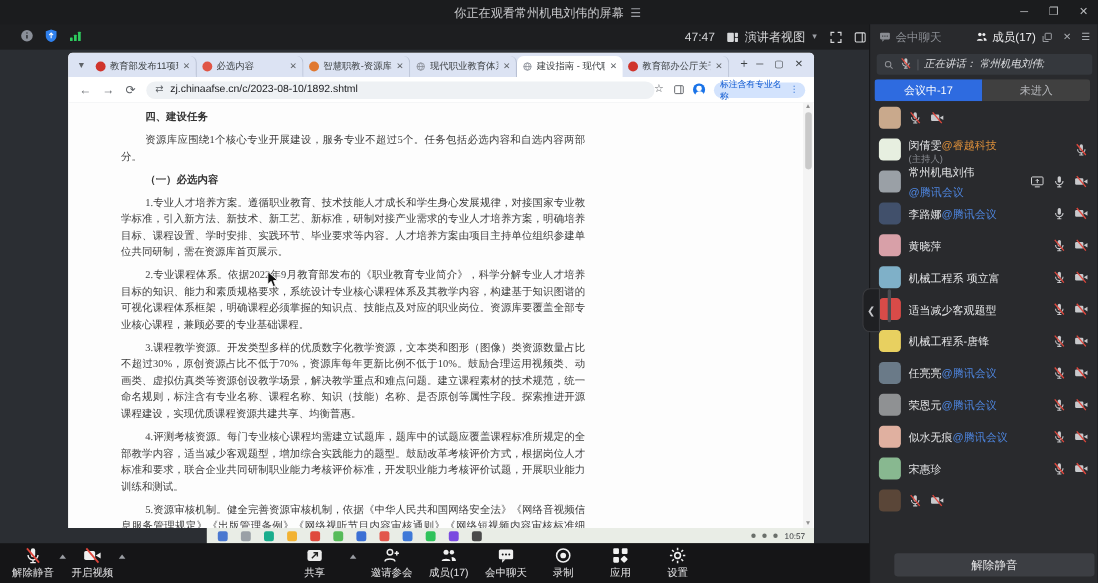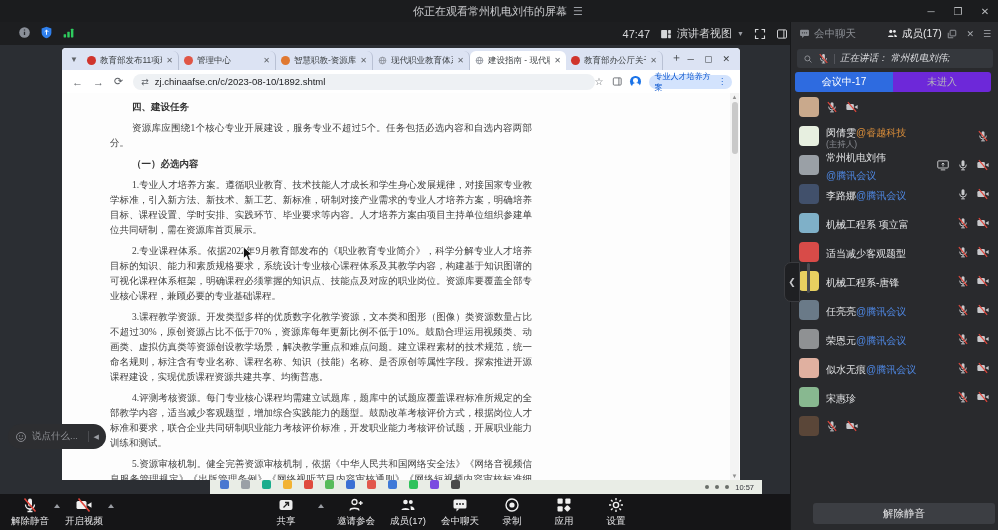--- a/index.html
+++ b/index.html
@@ -60,21 +60,21 @@
   .doc-h{font-weight:bold;color:#333;}
   
   #vscroll{right:1px;top:0;width:9px;height:387px;background:#f4f4f4;}
   #vscroll .arr{position:absolute;left:0;width:9px;color:#909090;font-size:6px;text-align:center;}
   #vthumb{position:absolute;left:1.5px;top:9px;width:6px;height:52px;background:#c9c9c9;border-radius:3px;}
 
   
   #cursor{left:180px;top:153px;}
 
   
-  #taskbar{left:188px;top:435px;width:552px;height:14px;background:#e9ede6;display:flex;margin-left:22px;}
+  #taskbar{left:188px;top:435px;width:552px;height:14px;background:#e9ede6;display:flex;align-items:center;}
   #task-icons{display:flex;gap:12px;margin-left:10px;}
   .task-ic{width:9px;height:9px;border-radius:2px;}
   #tray{margin-left:auto;display:flex;align-items:center;gap:6px;padding-right:8px;}
   .tray-dot{width:4px;height:4px;border-radius:50%;background:#6a6f6a;}
   #task-clock{color:#33363a;font-size:7.5px;}
 
   
   #msg-bubble{left:8px;top:379px;width:98px;height:25px;background:#2d2e31;border-radius:13px;
               display:flex;align-items:center;gap:5px;padding:0 7px;box-sizing:border-box;}
   #msg-bubble .ph{color:#8e9095;font-size:9.5px;white-space:nowrap;}
@@ -98,21 +98,21 @@
   #sb-chat{display:flex;align-items:center;gap:4px;color:#8a8d93;font-size:10.5px;}
   #sb-members{display:flex;align-items:center;gap:4px;color:#ececee;font-size:10.5px;margin-left:26px;}
   #sb-hicons{margin-left:auto;display:flex;gap:9px;color:#a8abb0;font-size:9px;align-items:center;}
   #speaking-bar{left:6px;top:27px;width:196px;height:19px;background:#35383d;border-radius:3px;
                 display:flex;align-items:center;gap:5px;padding:0 6px;box-sizing:border-box;}
   #speaking-bar .txt{color:#dcdde0;font-size:9.5px;white-space:nowrap;font-style:italic;}
   #sp-div{width:1px;height:10px;background:#54565c;}
   #sb-tabs{left:4px;top:50px;width:196px;height:20px;display:flex;border-radius:3px;overflow:hidden;}
   .sb-tab{flex:1;display:flex;align-items:center;justify-content:center;font-size:10px;}
   .sb-tab.on{background:#2e6be0;color:#fff;}
-  .sb-tab.off{background:#6d28d9;color:#b5b7bb;}
+  .sb-tab.off{background:#404040;color:#b5b7bb;}
   #plist{left:0;top:70px;width:208px;height:406px;overflow:hidden;}
   .p-row{height:29px;display:flex;align-items:center;padding:0 10px 0 8px;box-sizing:border-box;gap:7px;}
   .p-avatar{width:20px;height:20px;border-radius:4px;flex:none;}
   .p-text{flex:1;overflow:hidden;line-height:1.1;}
   .p-name{color:#e3e4e6;font-size:10px;white-space:nowrap;}
   .p-mention{font-size:10px;white-space:nowrap;}
   .p-mention.blue{color:#4e86e0;}
   .p-mention.orange{color:#d98d3a;}
   .p-sub{color:#8b8e94;font-size:8.5px;margin-top:1px;}
   .p-icons{display:flex;gap:8px;align-items:center;flex:none;color:#d6d7d9;}
@@ -193,21 +193,21 @@
         <span id="tabs-chevron">▼</span>
         <div id="tabs" style="display:flex;align-items:flex-end;height:19px;">
   <div class="tab">
     <span class="fav" style="background: rgb(208, 52, 44);"></span>
     <span class="t-title">教育部发布11项现代职</span>
     <span class="t-close">✕</span>
   </div>
 
   <div class="tab">
     <span class="fav" style="background: rgb(224, 85, 69);"></span>
-    <span class="t-title">管理中心</span>
+    <span class="t-title">必选内容</span>
     <span class="t-close">✕</span>
   </div>
 
   <div class="tab">
     <span class="fav" style="background: rgb(224, 120, 48);"></span>
     <span class="t-title">智慧职教-资源库</span>
     <span class="t-close">✕</span>
   </div>
 
   <div class="tab">
@@ -254,21 +254,21 @@
           <span>zj.chinaafse.cn/c/2023-08-10/1892.shtml</span>
         </div>
         <div id="bt-right">
           <span style="color:#5f6368;font-size:10px;">☆</span>
           <svg width="11" height="11" viewBox="0 0 16 16" fill="none" stroke="#5f6368" stroke-width="1.3">
               <rect x="2" y="2.5" width="12" height="11" rx="1.5"></rect>
               <path d="M10.5 2.5v11"></path>
             </svg>
           <span id="profile-ic"></span>
           <span id="update-chip">
-            <span>专业人才培养方案</span>
+            <span>标注含有专业名称</span>
             <span style="color:#0b57d0;">⋮</span>
           </span>
         </div>
       </div>
       <div class="abs" id="bcontent">
         <div id="doc">
             <p class="doc-p doc-h">四、建设任务</p>
             <p class="doc-p">资源库应围绕1个核心专业开展建设，服务专业不超过5个。任务包括必选内容和自选内容两部分。</p>
             <p class="doc-p doc-h">（一）必选内容</p>
             <p class="doc-p">1.专业人才培养方案。遵循职业教育、技术技能人才成长和学生身心发展规律，对接国家专业教学标准，引入新方法、新技术、新工艺、新标准，研制对接产业需求的专业人才培养方案，明确培养目标、课程设置、学时安排、实践环节、毕业要求等内容。人才培养方案由项目主持单位组织参建单位共同研制，需在资源库首页展示。</p>
@@ -306,31 +306,20 @@
           <span class="task-ic" style="background: rgb(74, 74, 74);"></span>
         </div>
       <div id="tray">
         <span class="tray-dot"></span>
         <span class="tray-dot"></span>
         <span class="tray-dot"></span>
         <span id="task-clock">10:57</span>
       </div>
     </div>
 
-    <div class="abs" id="msg-bubble">
-      <svg width="12" height="12" viewBox="0 0 16 16" fill="none" stroke="#8e9095" stroke-width="1.2">
-          <circle cx="8" cy="8" r="6"></circle>
-          <circle cx="6" cy="6.5" r=".9" fill="#8e9095" stroke="none"></circle>
-          <circle cx="10" cy="6.5" r=".9" fill="#8e9095" stroke="none"></circle>
-          <path d="M5.3 9.5c1.6 1.8 3.8 1.8 5.4 0"></path>
-        </svg>
-      <span class="ph">说点什么...</span>
-      <span id="msg-div"></span>
-      <span id="msg-collapse">◀</span>
-    </div>
   </div>
 
   <div class="abs" id="mtoolbar">
     <div class="tb-group" id="tb-left">
         <div class="tb-btn">
           <span class="ic">
             <svg viewBox="0 0 16 16" width="16" height="16">
               <rect x="6" y="1.5" width="4" height="8" rx="2" fill="currentColor"></rect>
               <path d="M3.5 7.5a4.5 4.5 0 0 0 9 0" fill="none" stroke="currentColor" stroke-width="1.3"></path>
               <path d="M8 12v2.5M5.5 14.5h5" stroke="currentColor" stroke-width="1.3" fill="none"></path>
@@ -580,20 +569,44 @@
             <span style="color:#c8c9cc;">
               <svg viewBox="0 0 16 16" width="12" height="12">
                 <rect x="0.5" y="4" width="10" height="8" rx="1.5" fill="currentColor"></rect>
                 <path d="M11 8l4.5-2.8v5.6z" fill="currentColor"></path>
                 <line x1="2.5" y1="1.5" x2="13.5" y2="14.5" stroke="#e0473d" stroke-width="1.6"></line>
               </svg>
             </span>
           </div>
   </div>
 
+  <div class="p-row">
+    <div class="p-avatar" style="background: rgb(216, 160, 168);"></div>
+    <div class="p-text">
+      <div><span class="p-name">黄晓萍</span></div>
+
+    </div>
+    <div class="p-icons">
+            <span style="color:#c8c9cc;">
+              <svg viewBox="0 0 16 16" width="12" height="12">
+                <rect x="6" y="1.5" width="4" height="8" rx="2" fill="currentColor"></rect>
+                <path d="M3.5 7.5a4.5 4.5 0 0 0 9 0" fill="none" stroke="currentColor" stroke-width="1.3"></path>
+                <path d="M8 12v2.5M5.5 14.5h5" stroke="currentColor" stroke-width="1.3" fill="none"></path>
+                <line x1="2.5" y1="1.5" x2="13.5" y2="14.5" stroke="#e0473d" stroke-width="1.6"></line>
+              </svg>
+            </span>
+            <span style="color:#c8c9cc;">
+              <svg viewBox="0 0 16 16" width="12" height="12">
+                <rect x="0.5" y="4" width="10" height="8" rx="1.5" fill="currentColor"></rect>
+                <path d="M11 8l4.5-2.8v5.6z" fill="currentColor"></path>
+                <line x1="2.5" y1="1.5" x2="13.5" y2="14.5" stroke="#e0473d" stroke-width="1.6"></line>
+              </svg>
+            </span>
+          </div>
+  </div>
 
   <div class="p-row">
     <div class="p-avatar" style="background: rgb(127, 176, 200);"></div>
     <div class="p-text">
       <div><span class="p-name">机械工程系 项立富</span></div>
 
     </div>
     <div class="p-icons">
             <span style="color:#c8c9cc;">
               <svg viewBox="0 0 16 16" width="12" height="12">

